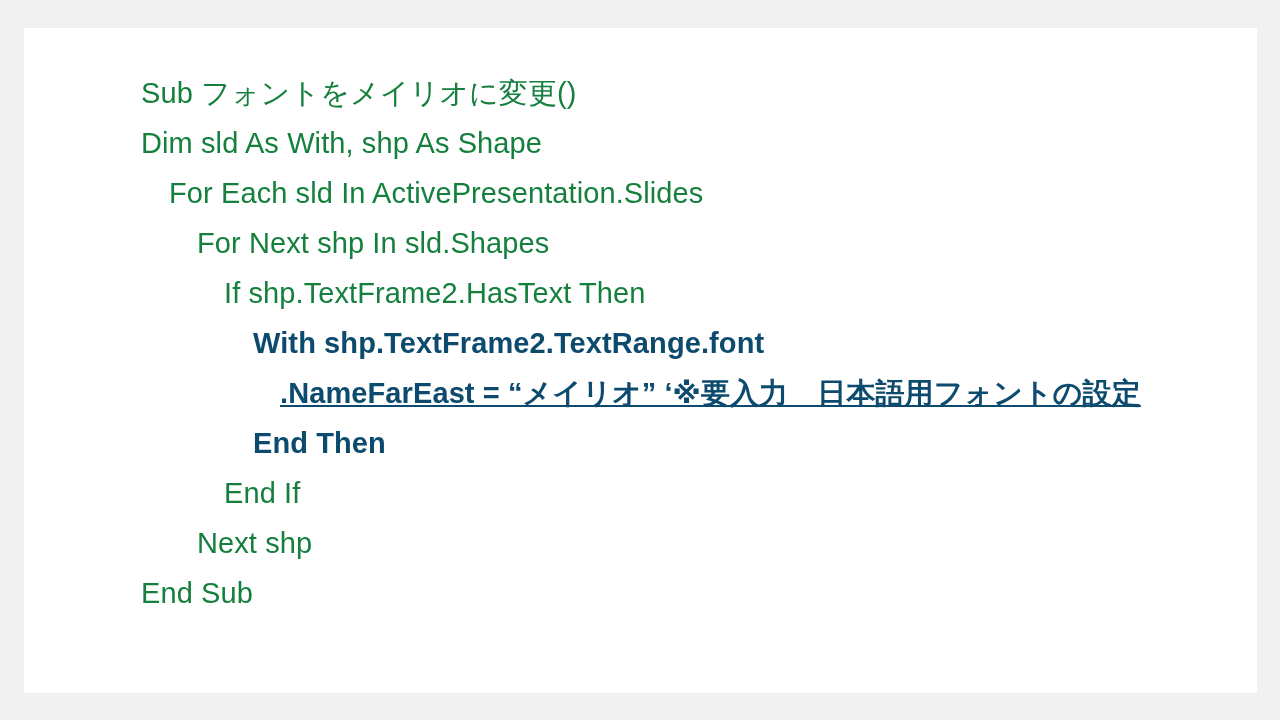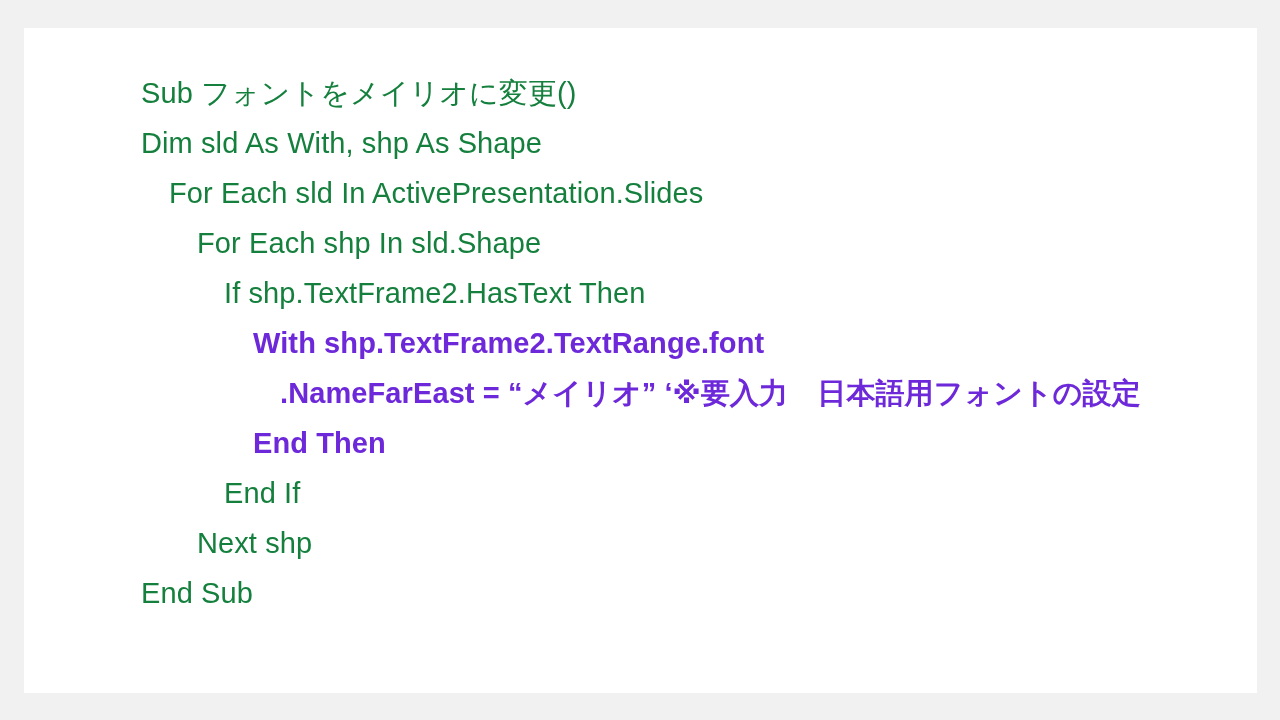--- a/index.html
+++ b/index.html
@@ -34,41 +34,41 @@
     font-size: 29px;
     line-height: 50px;
     height: 50px;
     color: #15803d;
     white-space: pre;
     letter-spacing: 0.1px;
     font-weight: 400;
   }
 
   .code-line.hl {
-    color: #6d28d9;
+    color: #0c4a6e;
     font-weight: 700;
   }
 
   
   .ind-0 { padding-left: 24px; }
   .ind-1 { padding-left: 52px; }
   .ind-2 { padding-left: 80px; }
   .ind-3 { padding-left: 107px; }
   .ind-4 { padding-left: 136px; }
-  .ind-5 { padding-left: 163px; }
+  .ind-5 { padding-left: 163px; text-decoration: underline; }
 </style>
 </head>
 <body>
 
 <div id="slide-canvas">
   <div id="code-block">
       <div class="code-line ind-0">Sub フォントをメイリオに変更()</div>
       <div class="code-line ind-0">Dim sld As With, shp As Shape</div>
       <div class="code-line ind-1">For Each sld In ActivePresentation.Slides</div>
-      <div class="code-line ind-2">For Each shp In sld.Shape</div>
+      <div class="code-line ind-2">For Next shp In sld.Shapes</div>
       <div class="code-line ind-3">If shp.TextFrame2.HasText Then</div>
       <div class="code-line ind-4 hl">With shp.TextFrame2.TextRange.font</div>
       <div class="code-line ind-5 hl">.NameFarEast = “メイリオ” ‘※要入力　日本語用フォントの設定</div>
       <div class="code-line ind-4 hl">End Then</div>
       <div class="code-line ind-3">End If</div>
       <div class="code-line ind-2">Next shp</div>
       <div class="code-line ind-0">End Sub</div>
     </div>
 </div>
 

